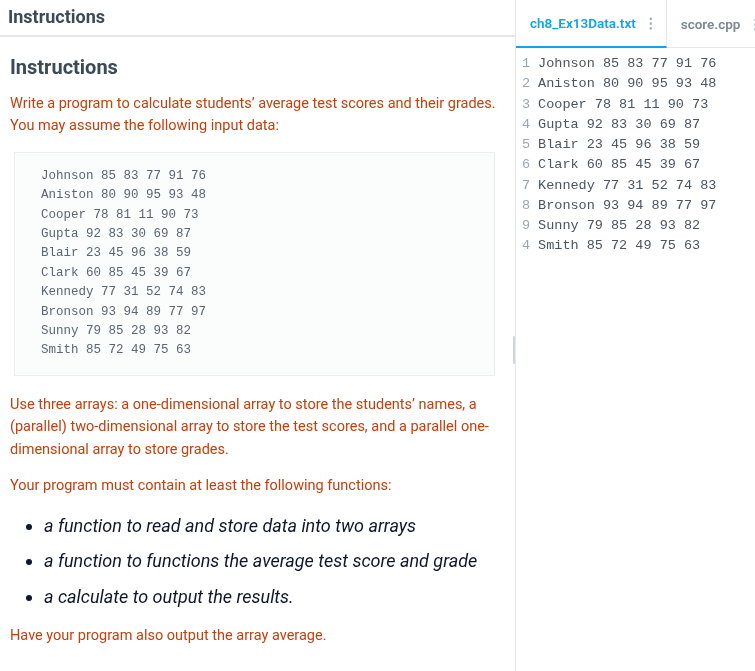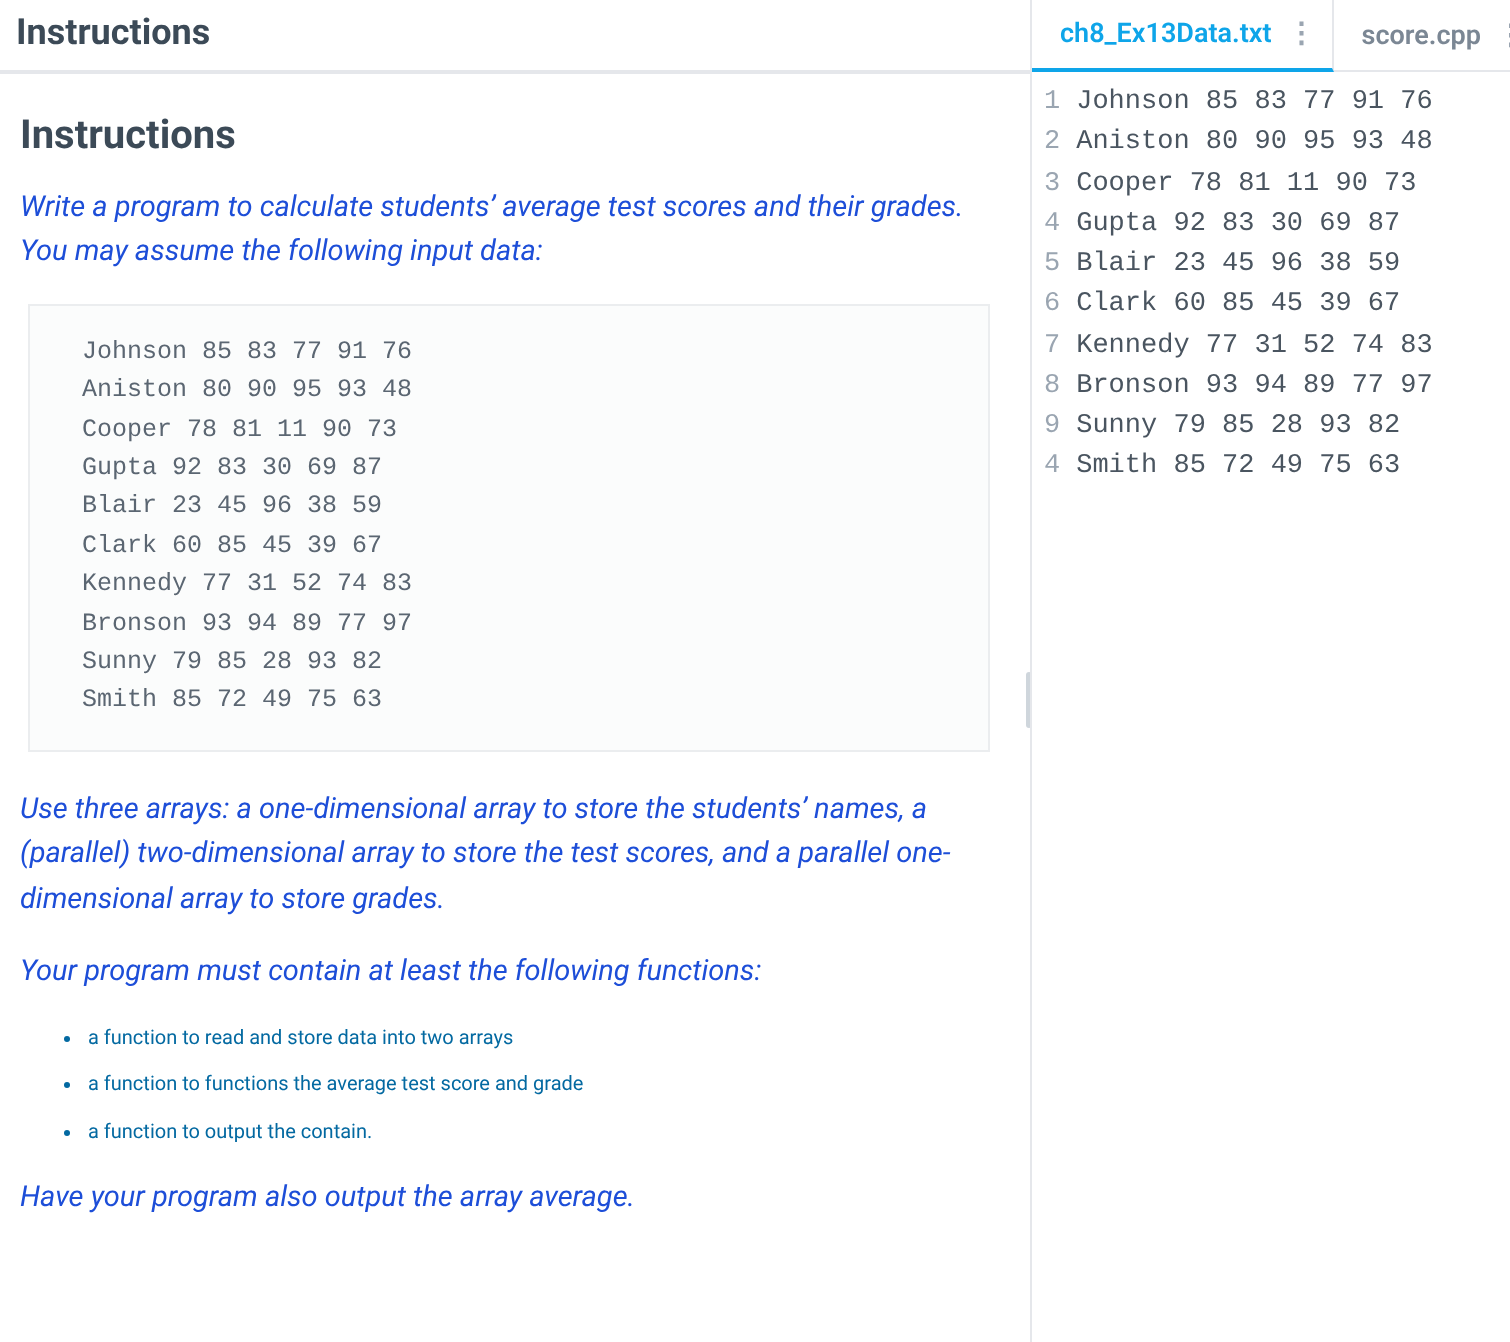--- a/index.html
+++ b/index.html
@@ -36,56 +36,56 @@
   }
   .instructions-body h2 {
     font-size: 20px;
     font-weight: 700;
     color: #3c4a57;
     margin-bottom: 14px;
   }
   .instructions-body p {
     font-size: 14.5px;
     line-height: 1.55;
-    color: #1d4ed8;
+    color: #c2410c;
     margin-bottom: 14px;
-    font-style: italic;
   }
   .code-box {
     border: 1px solid #ebedef;
     background: #fbfcfc;
     padding: 14px 26px;
     margin: 10px 4px 18px 4px;
     font-family: "SFMono-Regular", Consolas, "Liberation Mono", Menlo, monospace;
     font-size: 12.5px;
     line-height: 1.55;
     color: #5b6672;
     white-space: pre;
   }
   .instructions-body ul {
     padding-left: 34px;
     margin-bottom: 14px;
   }
   .instructions-body li {
-    font-size: 10px;
+    font-size: 18px;
     line-height: 1.55;
-    color: #0369a1;
+    color: #0f172a;
     margin-bottom: 8px;
+    font-style: italic;
   }
   .right-pane {
     flex: 1;
     height: 100%;
     display: flex;
     flex-direction: column;
     min-width: 0;
   }
   .tab-bar {
     display: flex;
     border-bottom: 1px solid #e5e7eb;
-    height: 36px;
+    height: 48px;
     align-items: stretch;
   }
   .tab {
     display: flex;
     align-items: center;
     padding: 0 6px 0 14px;
     font-size: 13.5px;
     font-weight: 600;
     color: #7b8794;
     border-right: 1px solid #e5e7eb;
@@ -154,21 +154,21 @@
 Clark 60 85 45 39 67
 Kennedy 77 31 52 74 83
 Bronson 93 94 89 77 97
 Sunny 79 85 28 93 82
 Smith 85 72 49 75 63</div>
       <p>Use three arrays: a one-dimensional array to store the students’ names, a (parallel) two-dimensional array to store the test scores, and a parallel one-dimensional array to store grades.</p>
       <p>Your program must contain at least the following functions:</p>
       <ul id="bullets">
           <li>a function to read and store data into two arrays</li>
           <li>a function to functions the average test score and grade</li>
-          <li>a function to output the contain.</li>
+          <li>a calculate to output the results.</li>
         </ul>
       <p>Have your program also output the array average.</p>
     </div>
     <div class="drag-handle"></div>
   </div>
 
   <div class="right-pane">
     <div class="tab-bar" id="tab-bar">
         <div class="tab active">
           <span>ch8_Ex13Data.txt</span>

